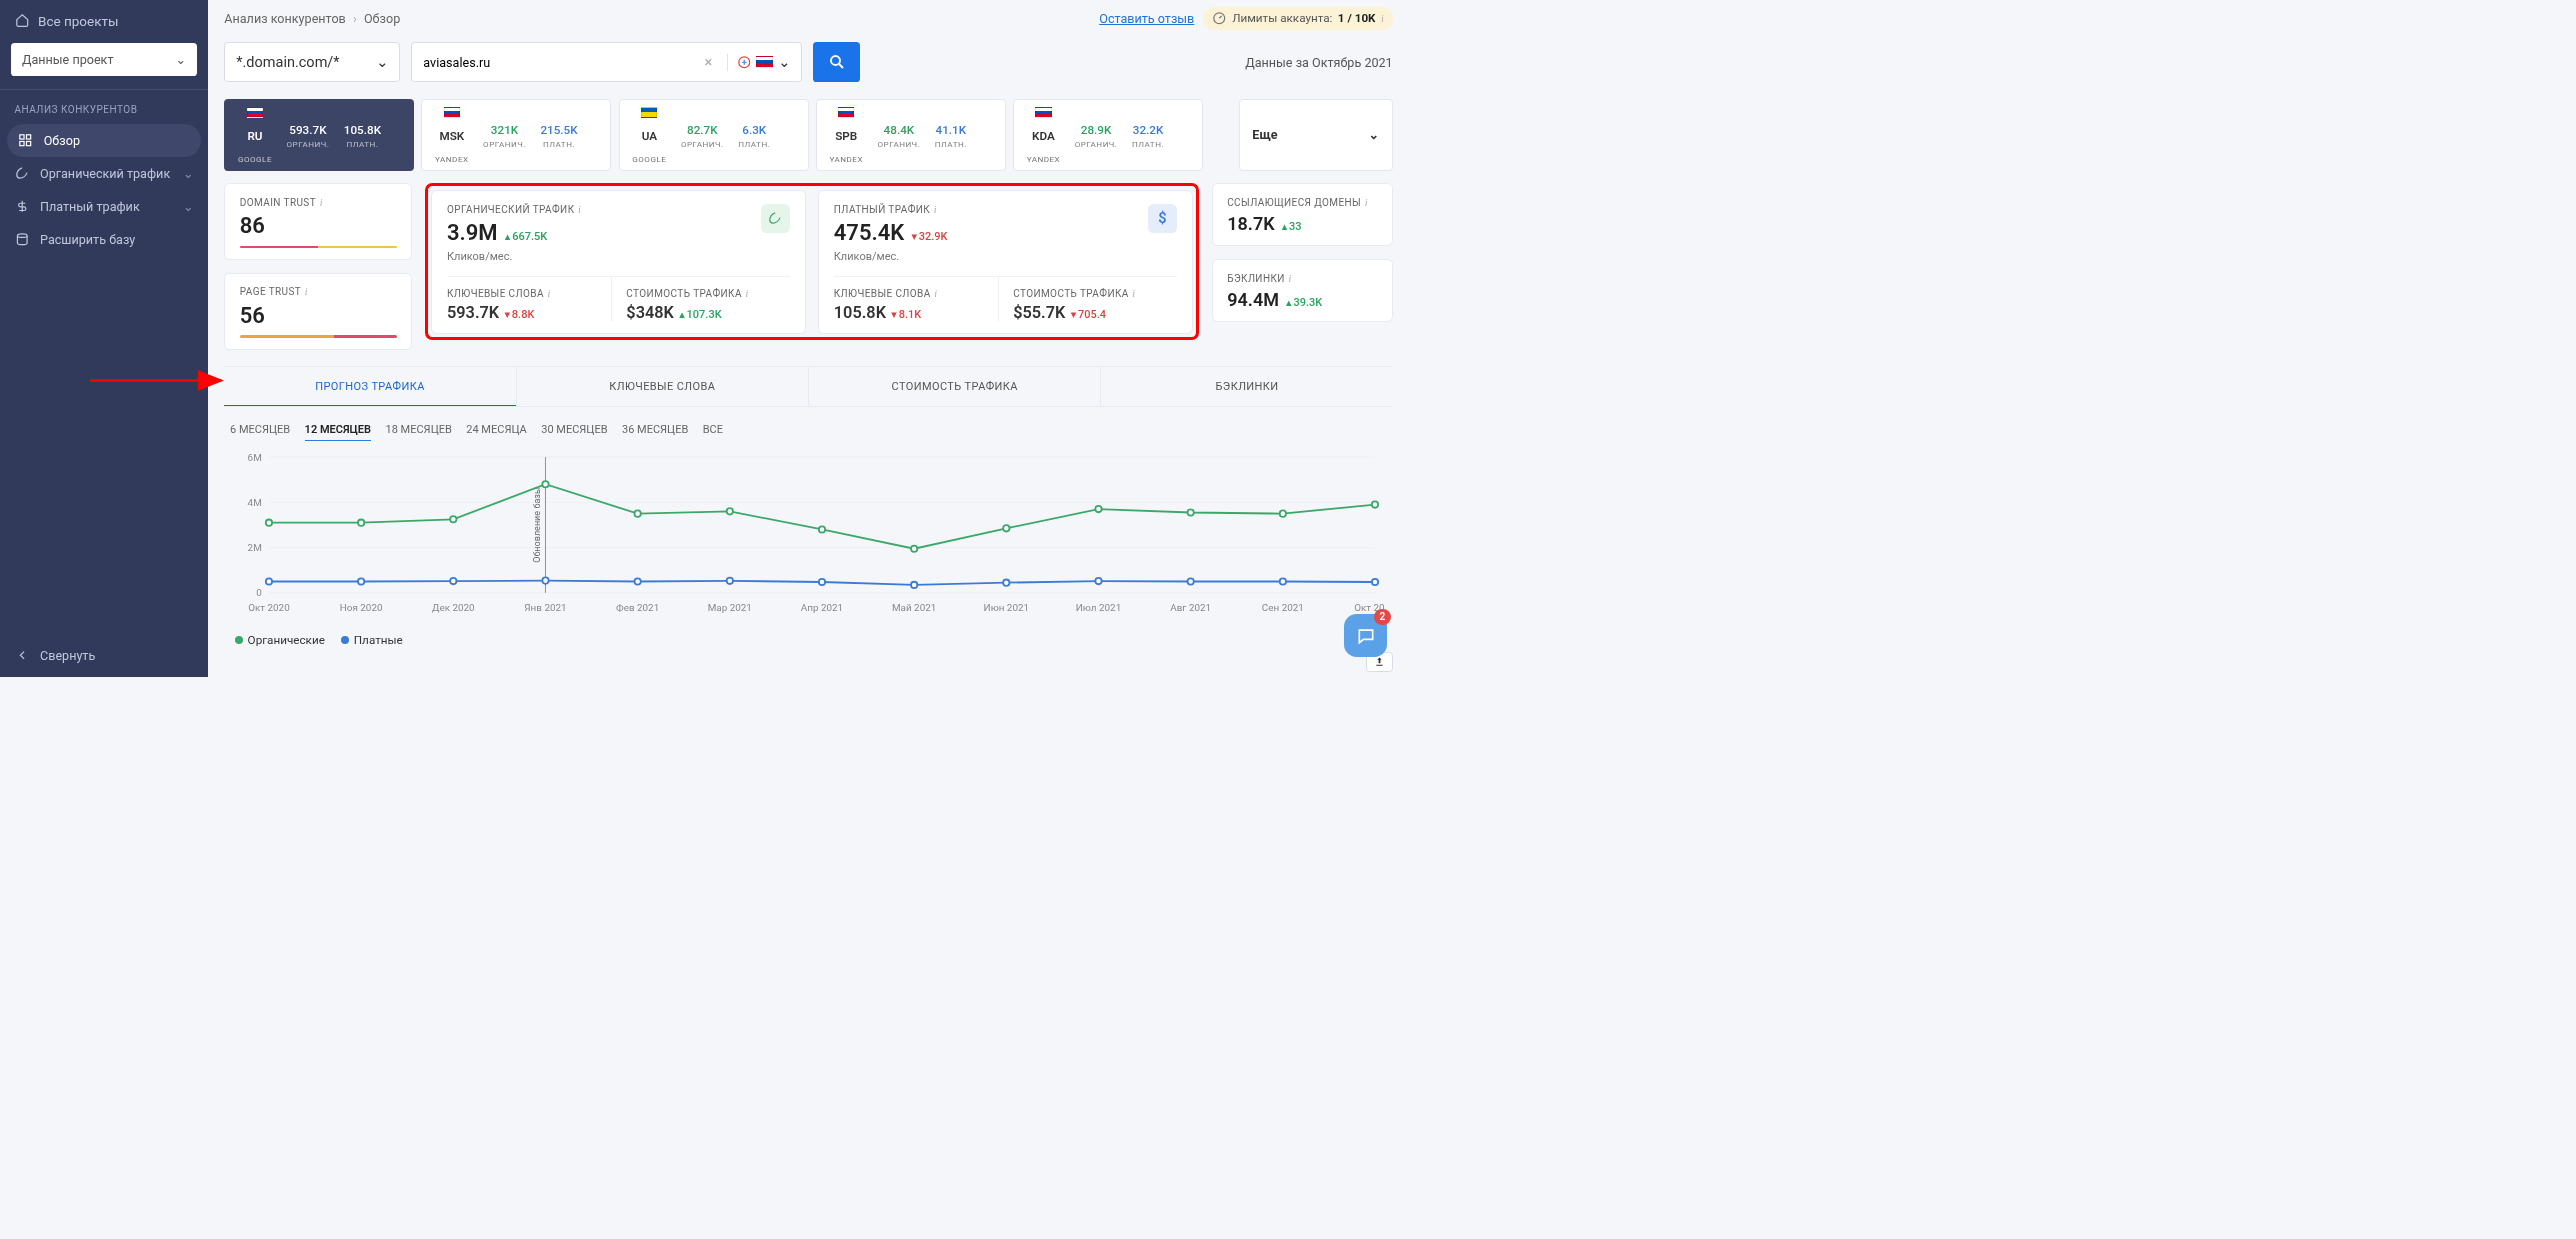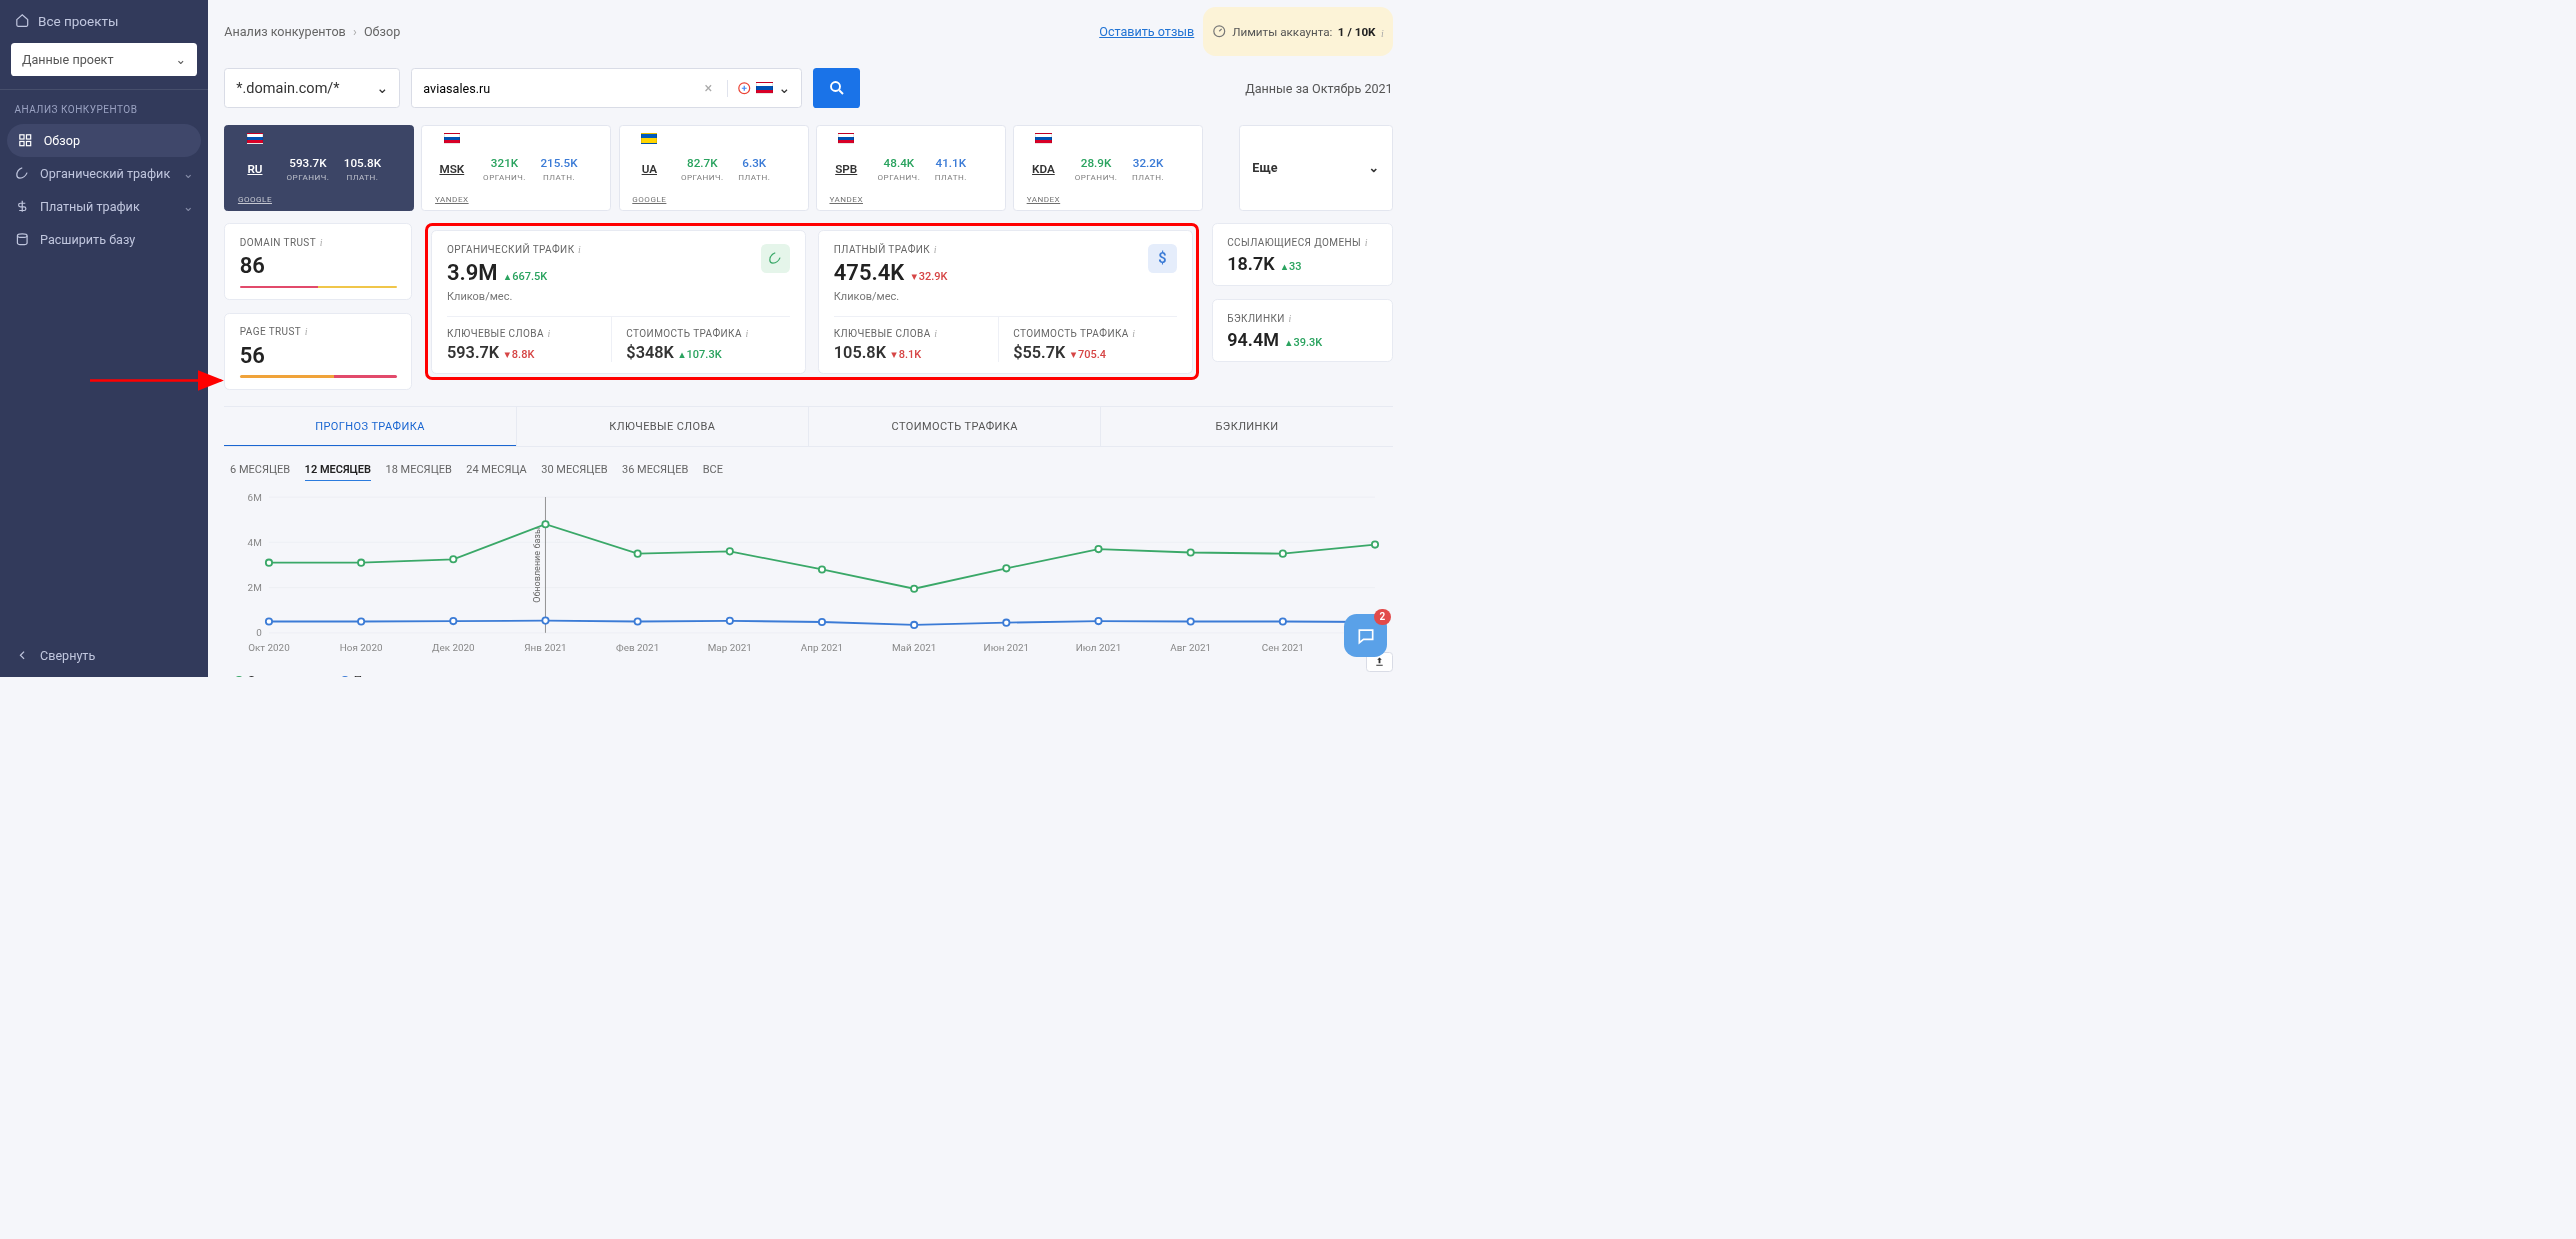--- a/index.html
+++ b/index.html
@@ -14,38 +14,38 @@
   .side-item .chev { margin-left:auto; opacity:.6; }
   .side-item.multi-line span.lbl { line-height:1.2; }
   .sidebar-bottom { margin-top:auto; padding:14.5px; display:flex; align-items:center; gap:11px; font-size:12.6px; cursor:pointer; }
   .svg-ico { width:14.5px; height:14.5px; flex:none; }
   .main { position:absolute; left:208px; right:0; top:0; bottom:0; overflow:hidden; padding:0; }
   .top-row { display:flex; align-items:center; padding:7.2px 16.3px 0; font-size:12.6px; }
   .crumb { color:#666; }
   .crumb-sep { margin:0 7.2px; color:#aaa; }
   .spacer { flex:1; }
   .feedback-link { color:#2073d4; text-decoration:underline; cursor:pointer; margin-right:9px; }
-  .limits-badge { background:#fcf3d7; border-radius:12.6px; padding:17px 9px; display:flex; align-items:flex-end; gap:5.4px; font-size:11.7px; color:#555; }
+  .limits-badge { background:#fcf3d7; border-radius:12.6px; padding:4px 9px; display:flex; align-items:center; gap:5.4px; font-size:11.7px; color:#555; }
   .limits-badge b { color:#222; }
   .filter-row { display:flex; align-items:center; gap:11px; padding:12.6px 16.3px 16.3px; }
   .select-box { background:#fff; border:0.9px solid #d9dce6; border-radius:3.6px; padding:9px 11px; display:flex; align-items:center; gap:9px; height:40px; }
   .domain-sel { width:176px; justify-content:space-between; cursor:pointer; }
   .search-box { width:391px; position:relative; }
   .search-box input { border:none; outline:none; font-size:12.6px; flex:1; }
   .clear-x { color:#aaa; cursor:pointer; padding:0 5.4px; font-size:14.5px; }
   .se-part { display:flex; align-items:center; gap:5.4px; border-left:0.9px solid #e0e3ed; padding-left:9px; cursor:pointer; }
   .flag { width:16.3px; height:11.7px; background:linear-gradient(#fff 33%,#0052b4 33% 66%,#d80027 66%); border:0.9px solid rgba(0,0,0,.1); display:inline-block; }
   .flag-ua { background:linear-gradient(#005bbb 50%,#ffd500 50%); }
   .search-btn { width:47px; height:40px; background:#1a73e8; border-radius:3.6px; display:flex; align-items:center; justify-content:center; cursor:pointer; }
   .search-btn svg { stroke:#fff; }
   .data-date { color:#555; font-size:12.6px; }
   .region-row { display:flex; gap:7.2px; padding:0 16.3px 12.6px; align-items:stretch; }
   .region-card { background:#fff; border:0.9px solid #e3e6ef; border-radius:3.6px; padding:7.2px 12.6px 5.4px; display:flex; gap:14.5px; align-items:center; min-width:190px; cursor:pointer; }
   .region-card.active { background:#3c4566; border-color:#3c4566; color:#fff; }
-  .region-id { display:flex; flex-direction:column; align-items:center; gap:18px;text-decoration:underline; }
+  .region-id { display:flex; flex-direction:column; align-items:center; gap:11px; }
   .region-id .code { font-weight:600; font-size:11.7px; }
   .region-id .eng { font-size:8.1px; letter-spacing:0.5px; opacity:.7; }
   .region-col { display:flex; flex-direction:column; align-items:center; }
   .region-col .v { font-size:11.7px; font-weight:500; }
   .region-card.active .region-col .v { color:#fff; }
   .region-col .v.gr { color:#2aa35f; }
   .region-col .v.bl { color:#3b7bd6; }
   .region-col .l { font-size:8.1px; letter-spacing:0.5px; opacity:.65; margin-top:1.8px; }
   .more-btn { background:#fff; border:0.9px solid #e3e6ef; border-radius:3.6px; padding:9px 12.6px; display:flex; align-items:center; justify-content:space-between; min-width:154px; cursor:pointer; font-size:12.6px; margin-left:auto;font-weight:bold; }
   .metrics-row { display:flex; gap:12.6px; padding:0 16.3px; align-items:flex-start; position:relative; }

